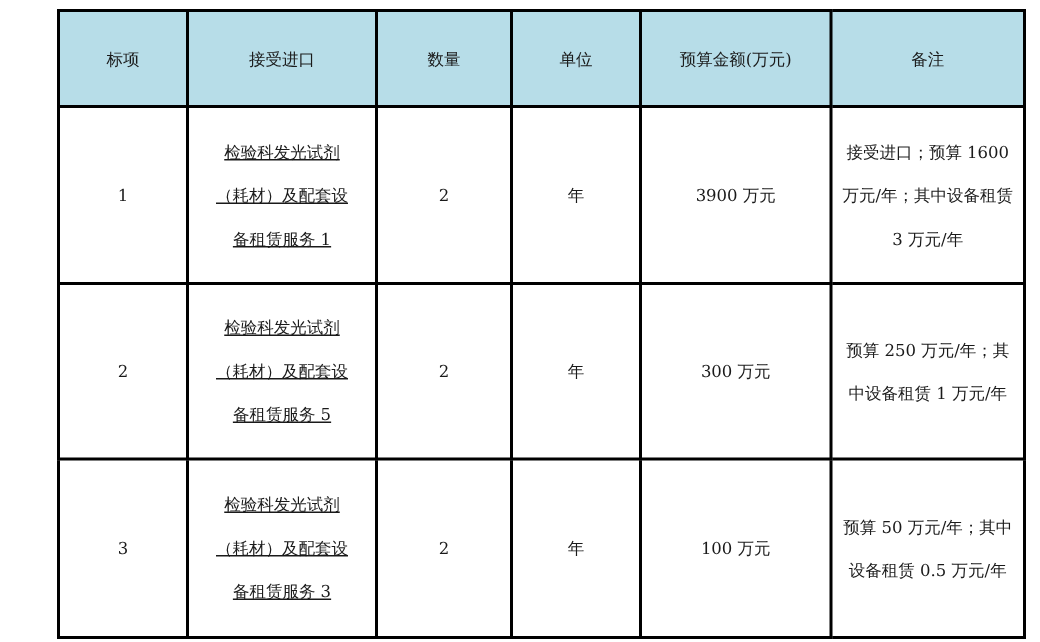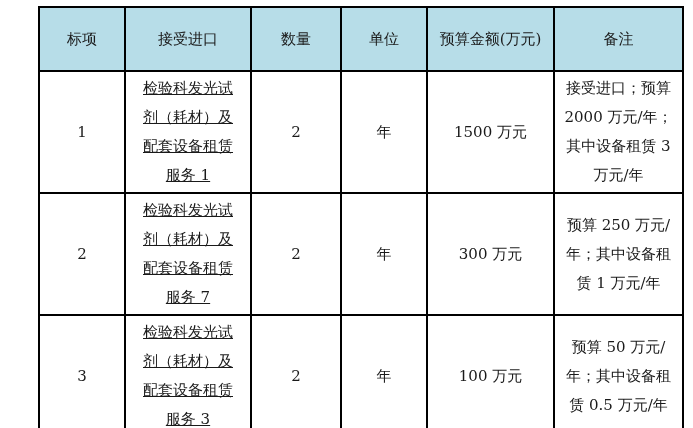--- a/index.html
+++ b/index.html
@@ -21,21 +21,21 @@
   }
   table.tbl {
     border-collapse: collapse;
     table-layout: fixed;
     width: 644px;
   }
   .tbl th, .tbl td {
     border: 2px solid var(--border);
     text-align: center;
     vertical-align: middle;
-    font-size: 15px;
+    font-size: 11px;
     line-height: 29px;
     font-weight: normal;
     color: var(--text);
     padding: 2px 6px;
     word-break: break-word;
   }
   .tbl thead tr { height: 64px; }
   .tbl thead th { background: var(--header-bg); }
   .tbl tbody tr.r1 { height: 118px; }
   .tbl tbody tr.r2 { height: 117px; }
@@ -66,26 +66,26 @@
         <th class="h-budget">预算金额(万元)</th>
         <th class="h-remark">备注</th>
       </tr>
     </thead>
     <tbody>
       <tr class="r1">
         <td>1</td>
         <td class="c-name">检验科发光试剂（耗材）及配套设备租赁服务 1</td>
         <td>2</td>
         <td>年</td>
-        <td>1500 万元</td>
-        <td class="c-remark">接受进口；预算 2000 万元/年；其中设备租赁 3 万元/年</td>
+        <td>3900 万元</td>
+        <td class="c-remark">接受进口；预算 1600 万元/年；其中设备租赁 3 万元/年</td>
       </tr>
       <tr class="r2">
         <td>2</td>
-        <td class="c-name">检验科发光试剂（耗材）及配套设备租赁服务 7</td>
+        <td class="c-name">检验科发光试剂（耗材）及配套设备租赁服务 5</td>
         <td>2</td>
         <td>年</td>
         <td>300 万元</td>
         <td class="c-remark">预算 250 万元/年；其中设备租赁 1 万元/年</td>
       </tr>
       <tr class="r3">
         <td>3</td>
         <td class="c-name">检验科发光试剂（耗材）及配套设备租赁服务 3</td>
         <td>2</td>
         <td>年</td>

